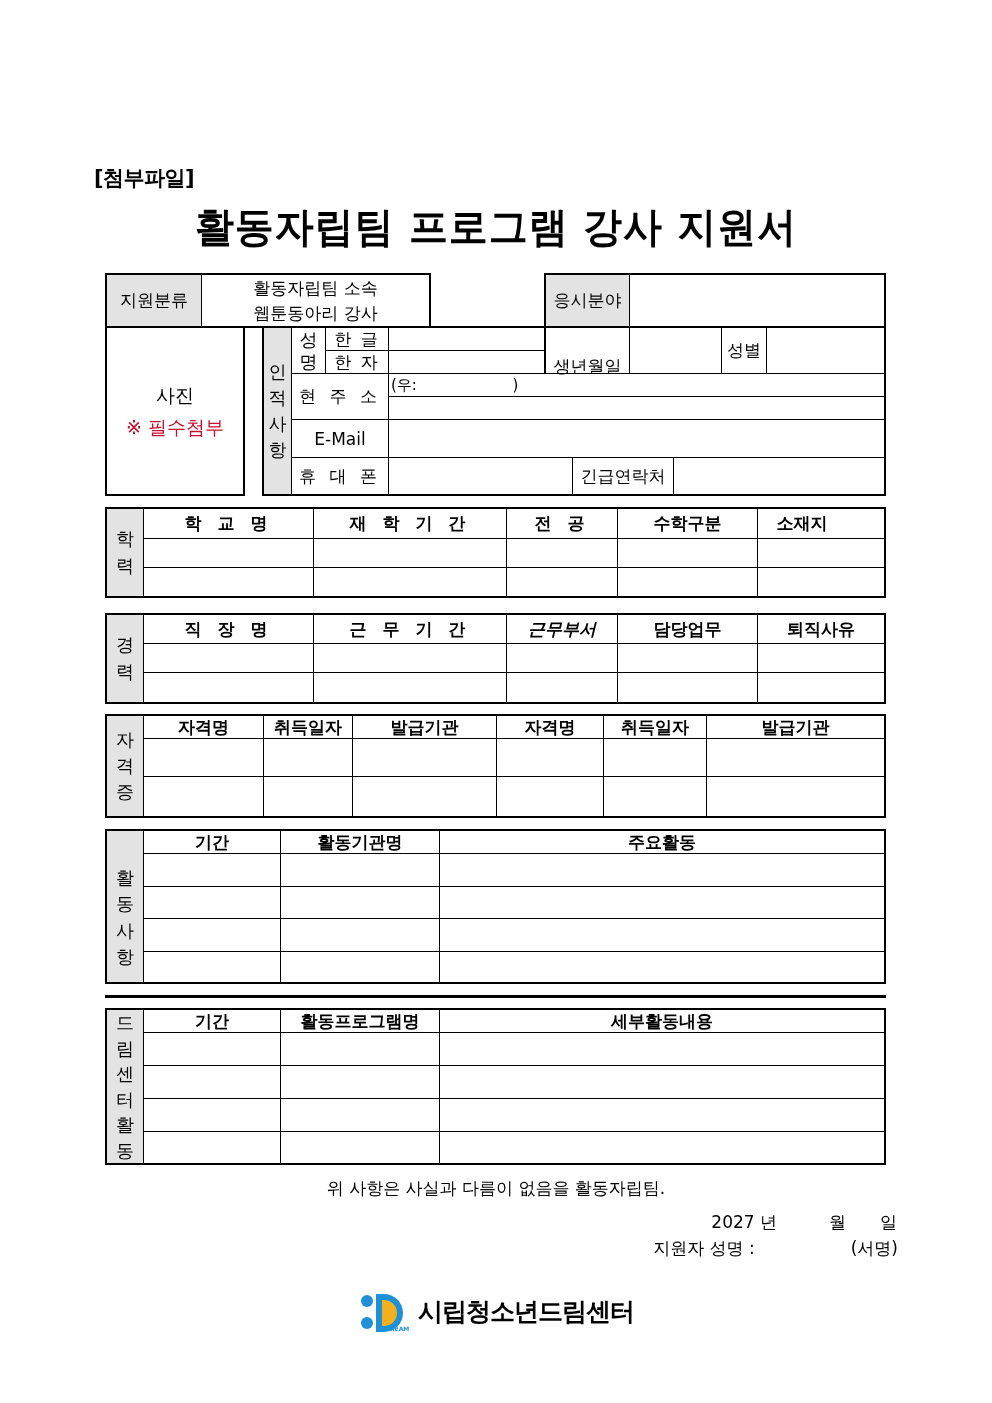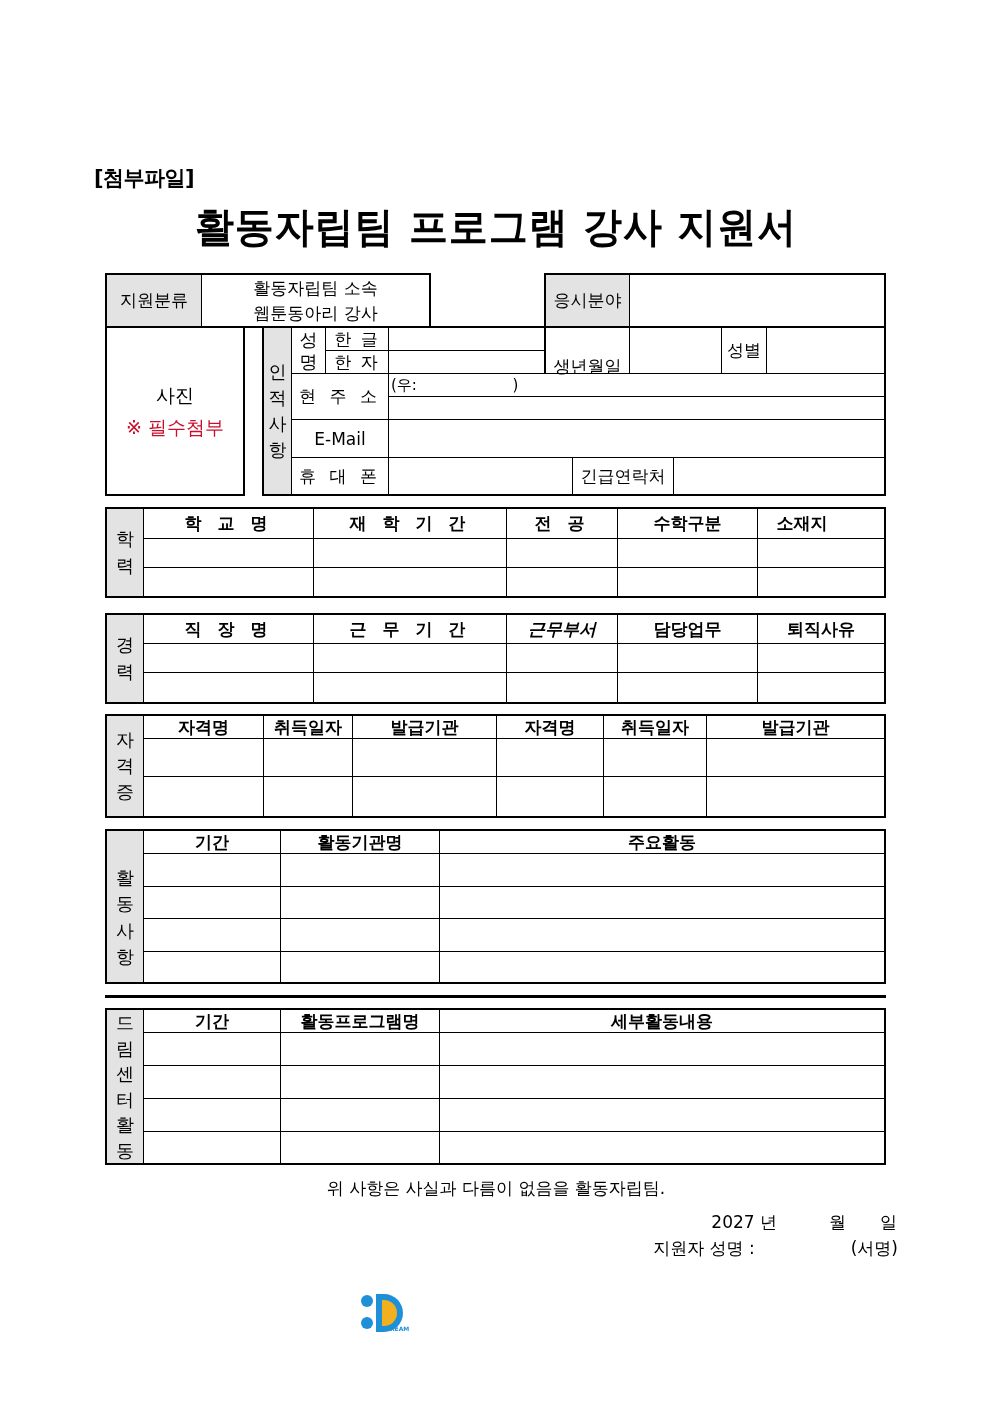--- a/index.html
+++ b/index.html
@@ -226,13 +226,14 @@
 <div class="abs foot" style="left:560px;width:338px;top:1237px;text-align:right;"><span>지원자 성명 :</span><span style="display:inline-block;width:96px;"></span><span>(서명)</span></div>
 
 <div class="abs" style="left:360px;top:1292px;height:42px;width:280px;">
   <svg width="46" height="42" viewBox="0 0 46 42" style="position:absolute;left:0;top:0;">
     <circle cx="7" cy="9" r="6" fill="#1e90d8"></circle>
     <circle cx="7" cy="31" r="6" fill="#1e90d8"></circle>
     <path d="M16 2 L24 2 A 19 19 0 0 1 24 40 L16 40 Z" fill="#1e90d8"></path>
     <path d="M22 8 L24 8 A 13 13 0 0 1 24 34 L22 34 Z" fill="#f2b01e"></path>
   </svg>
   <span class="abs" style="left:30px;top:33px;font-size:6px;font-weight:bold;color:#1e90d8;">REAM</span>
+  <span class="abs" style="left:58px;top:3px;font-size:25px;font-weight:bold;letter-spacing:-1px;">시립청소년드림센터</span>
 </div>
 
 </body></html>

